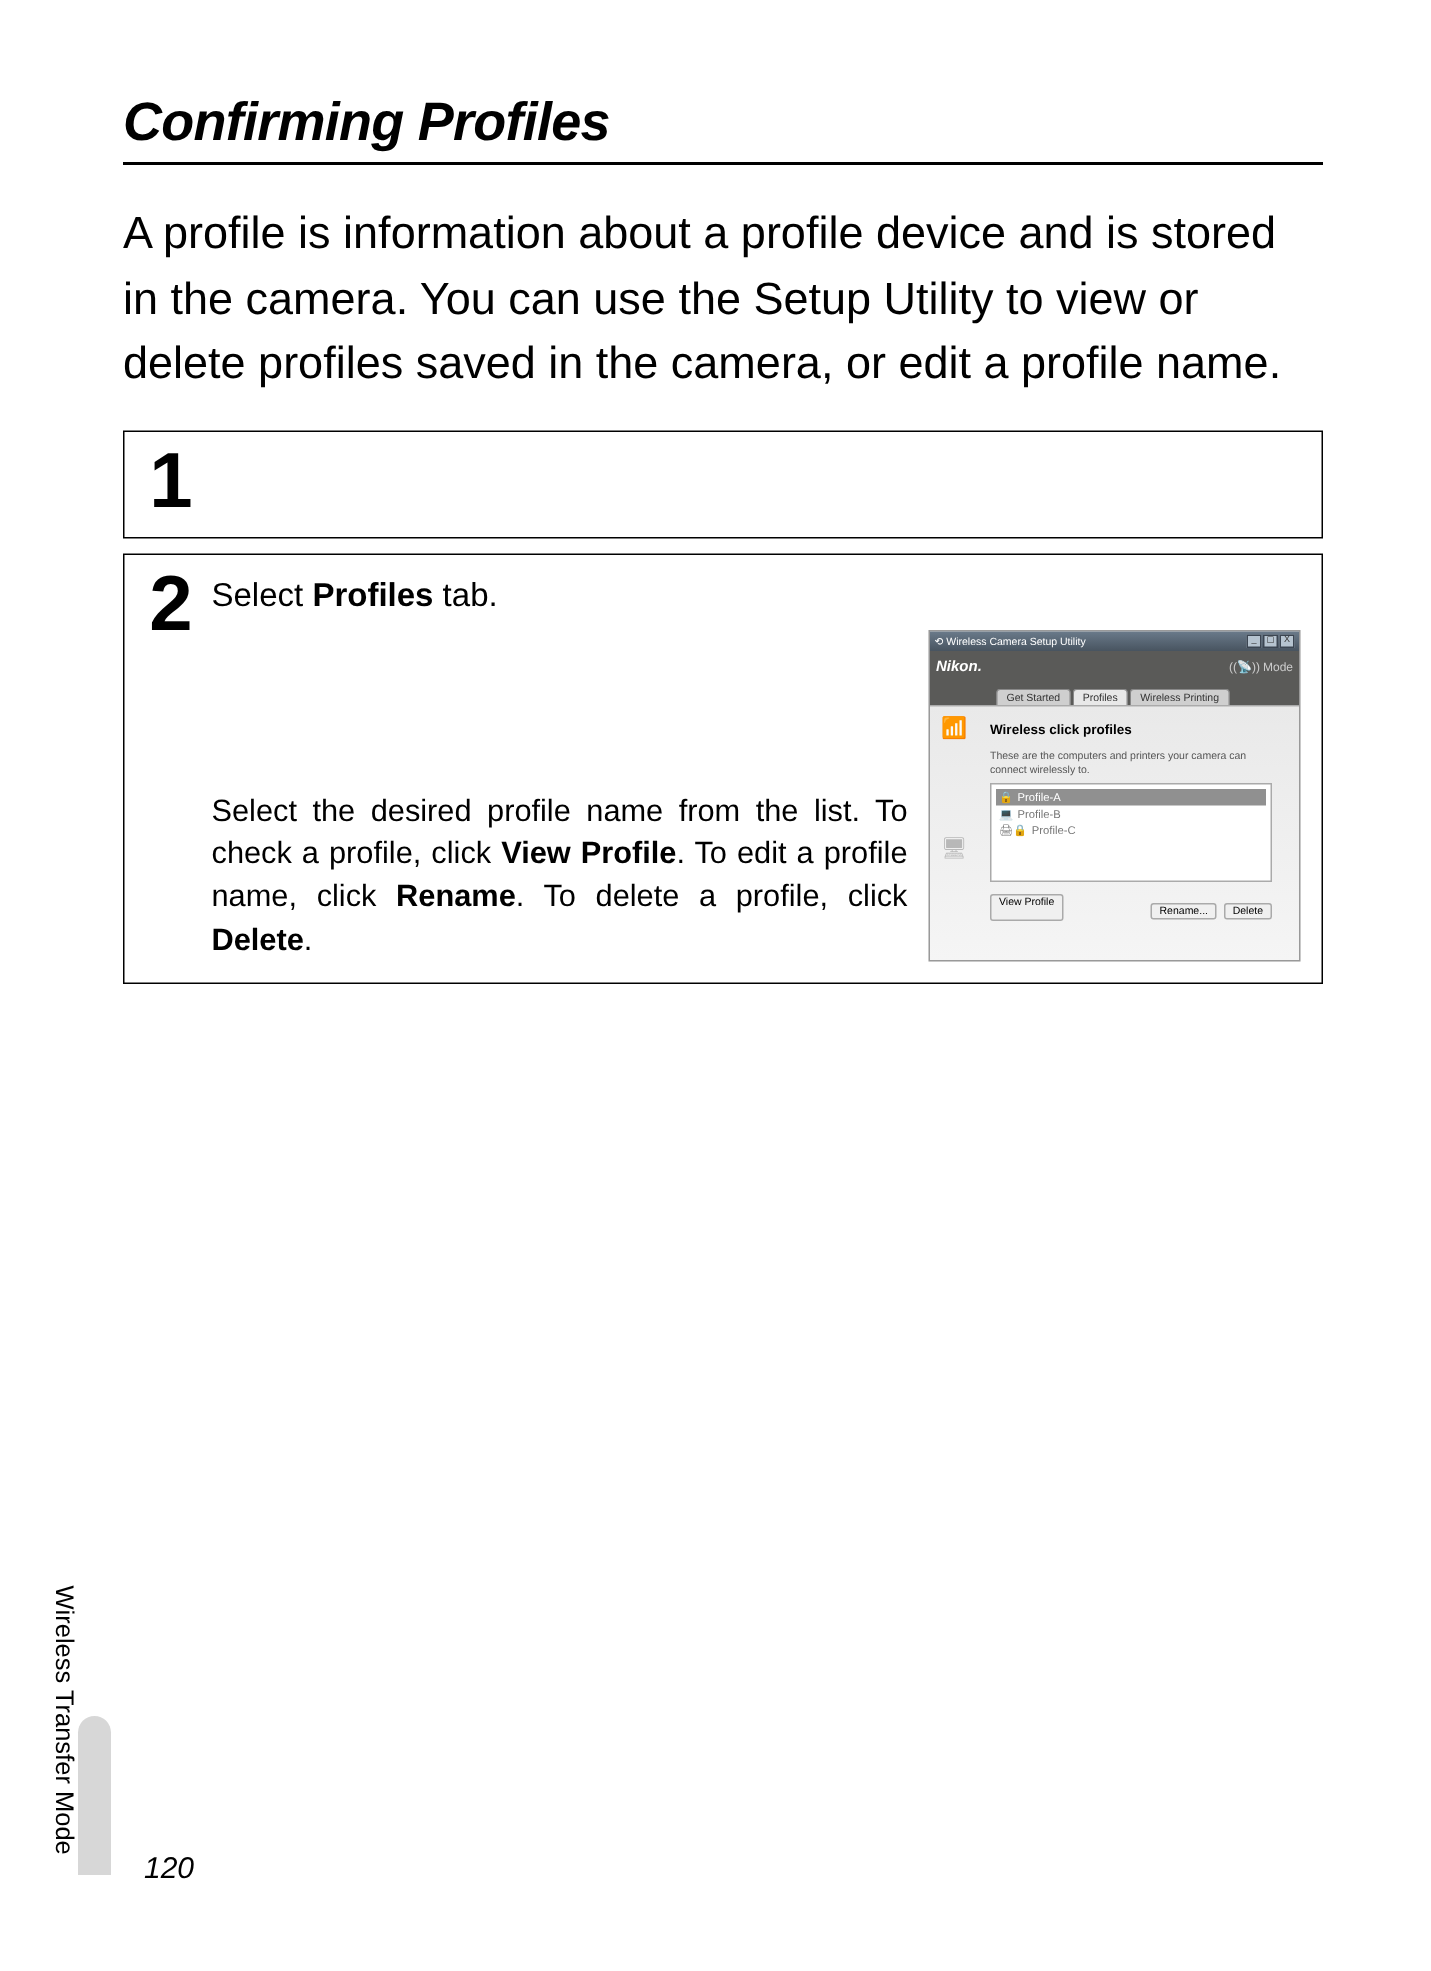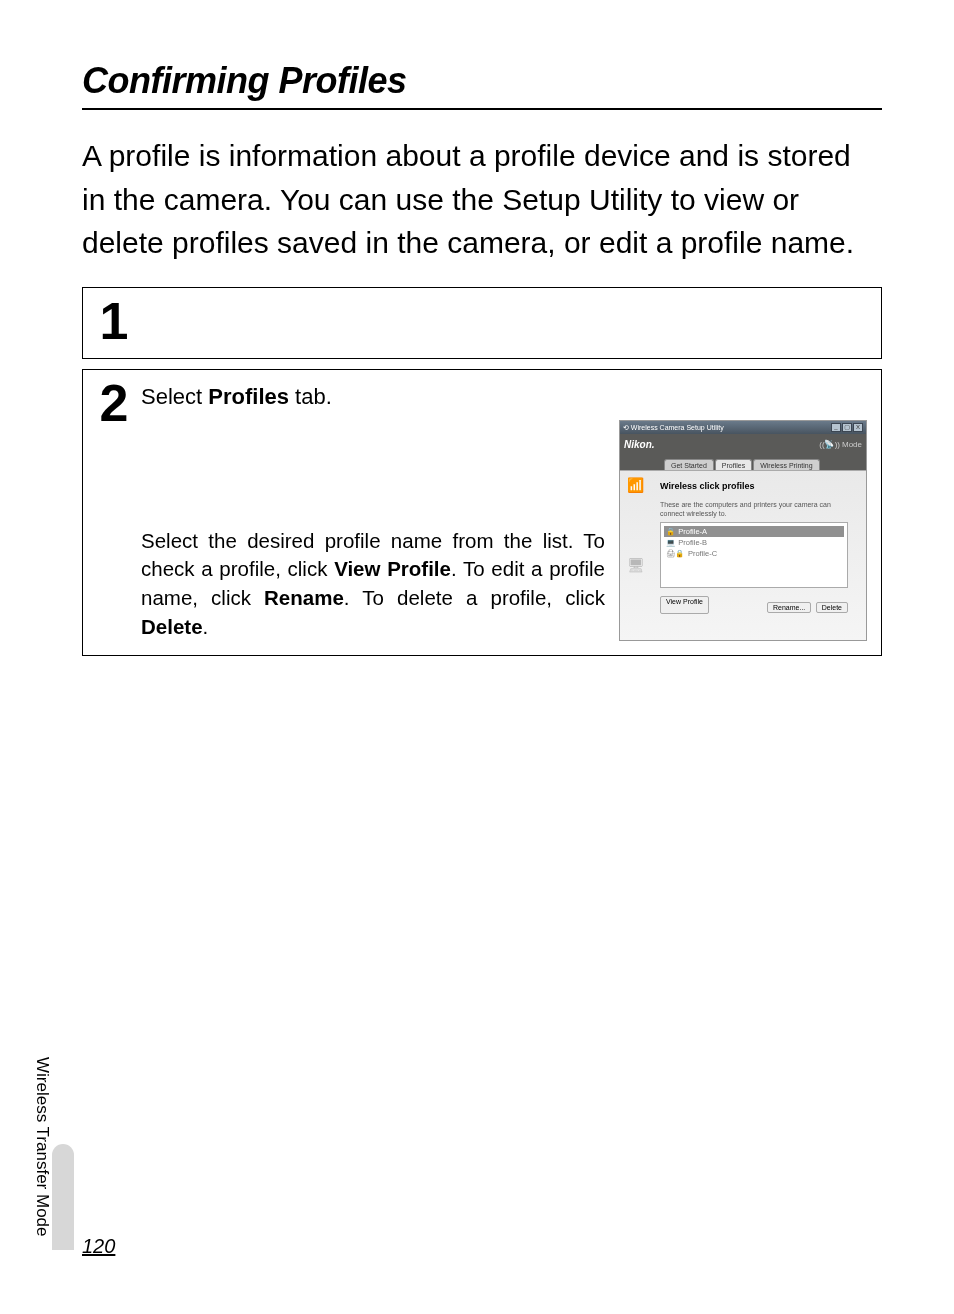--- a/index.html
+++ b/index.html
@@ -31,21 +31,21 @@
   .ss-h { font-size: 9px; font-weight: 700; margin-left: 22px; }
   .ss-sub { font-size: 7px; color: #555; margin: 10px 0 4px 22px; line-height: 1.2; }
   .ss-list { background: #fff; border: 1px solid #aaa; margin-left: 22px; height: 66px; padding: 3px; font-size: 7.5px; }
   .ss-item { display: flex; align-items: center; gap: 3px; padding: 1px 2px; color: #777; }
   .ss-item.sel { background: #909090; color: #fff; }
   .ss-btnrow { display: flex; justify-content: space-between; margin: 8px 0 0 22px; }
   .ss-btn { font-size: 7px; padding: 1px 5px; background: #f0f0f0; border: 1px solid #aaa; border-radius: 2px; }
   .side-tab { position: absolute; left: 32px; bottom: 64px; display: flex; align-items: flex-end; }
   .side-tab-label { writing-mode: vertical-rl; font-size: 17px; padding-bottom: 14px; }
   .side-tab-bar { width: 22px; height: 106px; background: #d7d7d7; border-radius: 11px 11px 0 0; }
-  .pagenum { position: absolute; left: 82px; bottom: 56px; font-style: italic; font-size: 20px; text-decoration: underline; }
+  .pagenum { position: absolute; left: 96px; bottom: 56px; font-style: italic; font-size: 20px; }
   .glyph { font-family: "Segoe UI Symbol", Arial, sans-serif; }
 </style>
 </head>
 <body>
 
 <div class="page">
 
   <h1 class="title">Confirming Profiles</h1>
   <hr class="title-rule">
 

